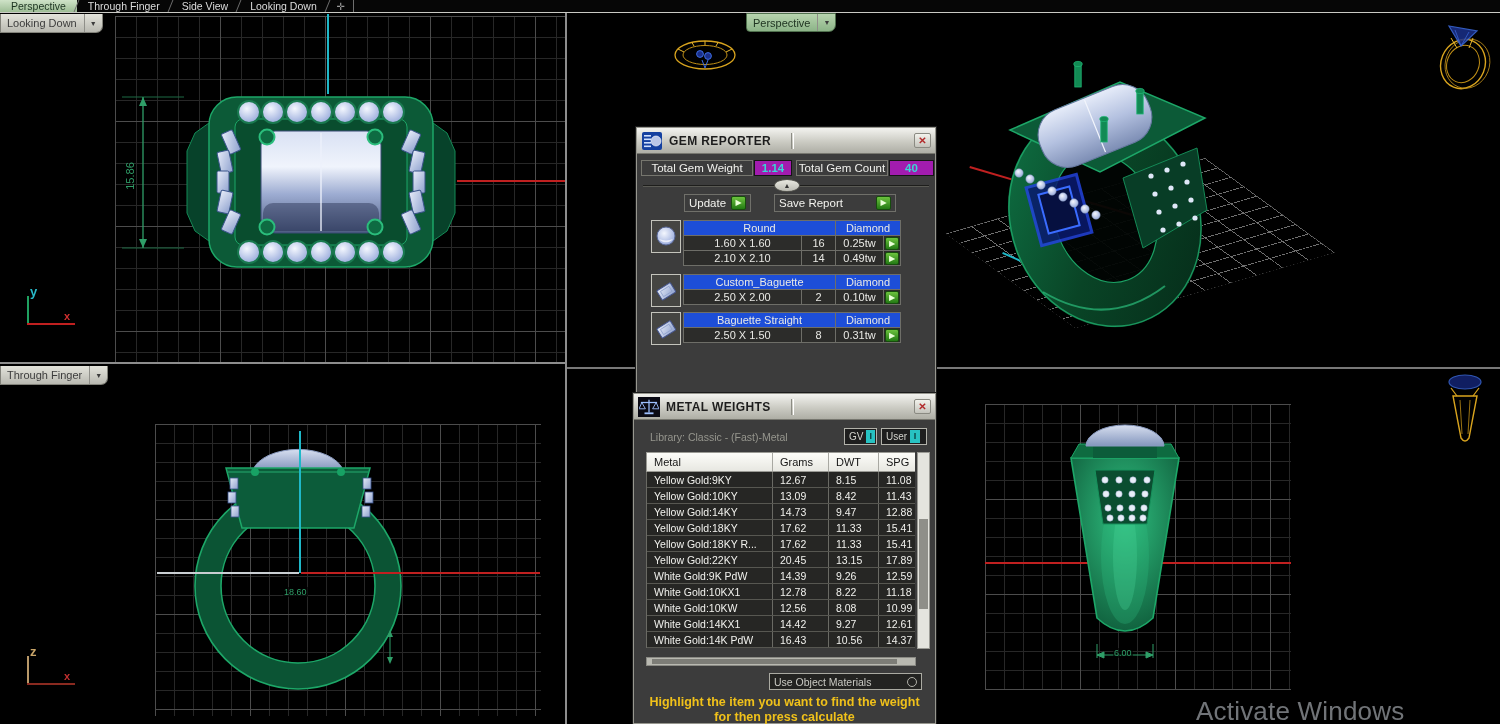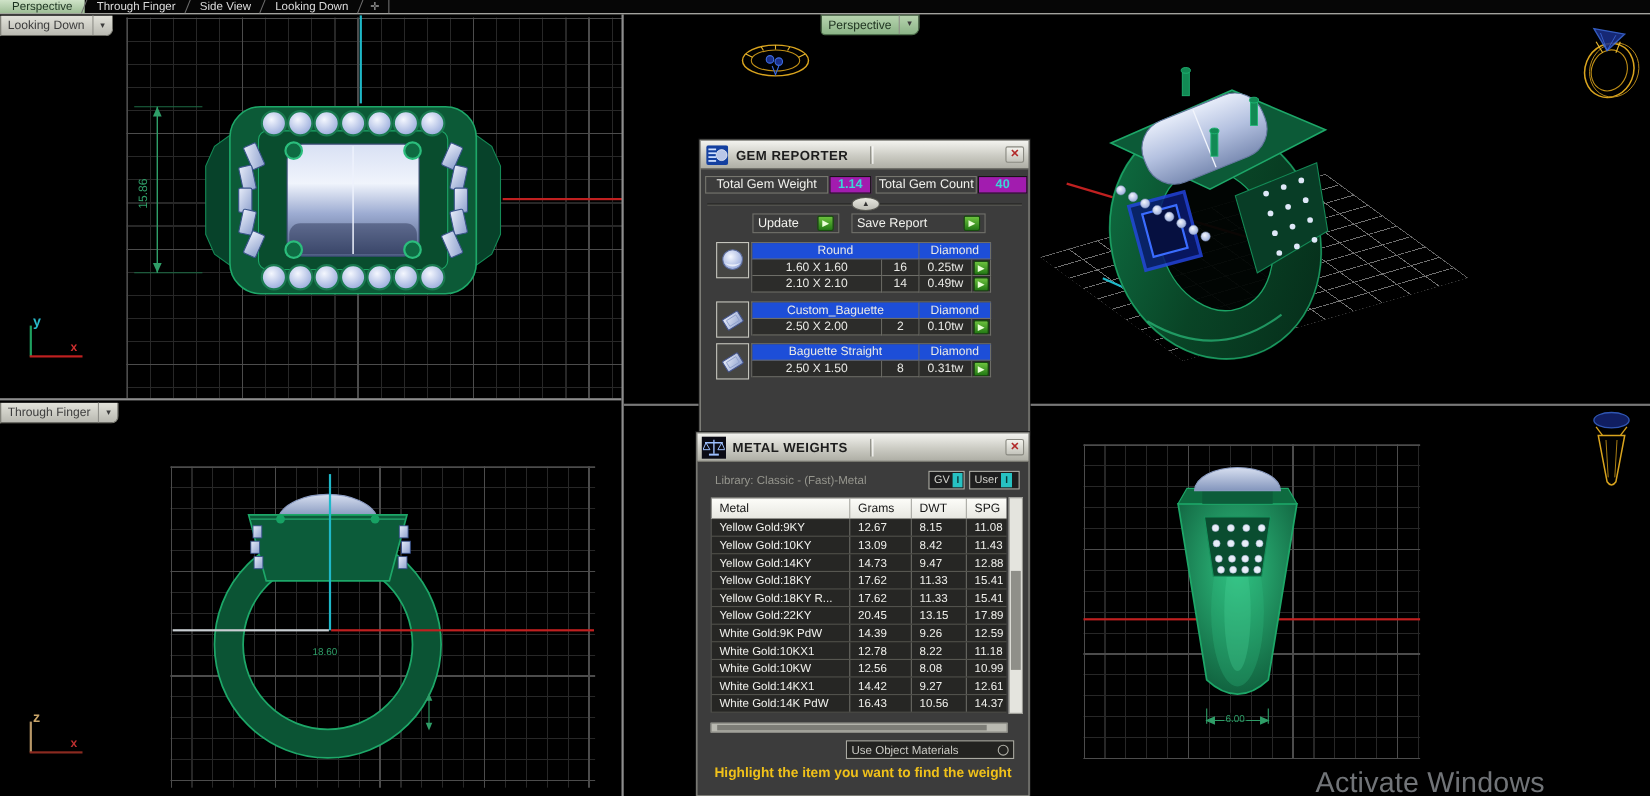--- a/index.html
+++ b/index.html
@@ -446,21 +446,21 @@
   </div>
 
   <span class="gr-lab" style="left:4px;top:32px;width:112px;">Total Gem Weight</span>
   <span class="gr-val" style="left:117px;top:32px;width:38px;">1.14</span>
   <span class="gr-lab" style="left:159px;top:32px;width:92px;">Total Gem Count</span>
   <span class="gr-val" style="left:252px;top:32px;width:45px;">40</span>
 
   <div class="gr-line"></div>
   <div class="gr-handle">▲</div>
 
-  <div class="gr-btn" style="left:47px;top:66px;width:79px;">
+  <div class="gr-btn" style="left:47px;top:66px;width:67px;">
     <span>Update</span>
       <span class="spacer"></span>
     <span class="green-btn">▶</span>
   </div>
   <div class="gr-btn" style="left:137px;top:66px;width:122px;">
     <span>Save Report</span>
       <span class="spacer"></span>
     <span class="green-btn">▶</span>
   </div>
 
@@ -652,16 +652,17 @@
       <div class="hsb-thumb"></div>
     </div>
 
   <div class="mw-uom">
     <span>Use Object Materials</span>
     <span class="circ"></span>
   </div>
 
   <div class="mw-hint">
     <div>Highlight the item you want to find the weight</div>
+    <div>for then press calculate</div>
   </div>
 </div>
 
 <div class="watermark">Activate Windows</div>
 
 </body></html>

